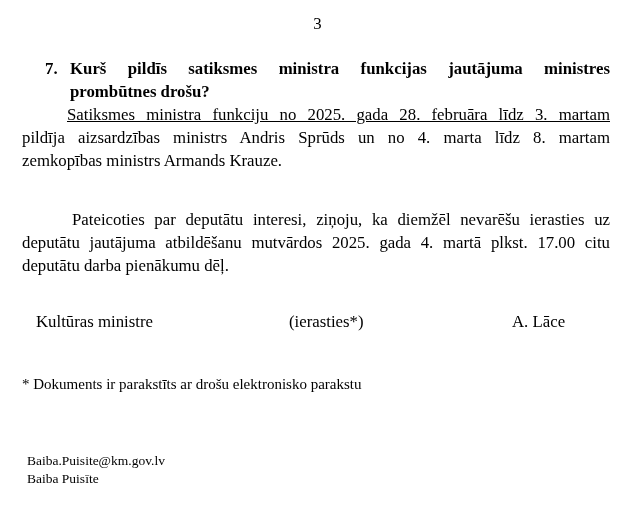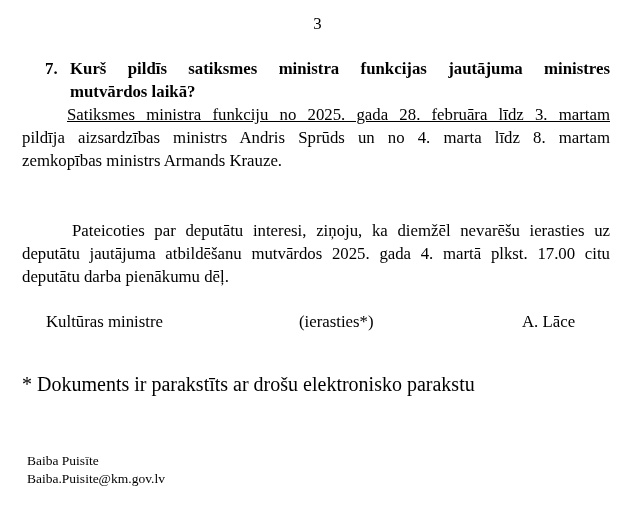--- a/index.html
+++ b/index.html
@@ -33,38 +33,37 @@
   .q-text { flex: 1; text-align: justify; text-align-last: justify; }
   .q-line2 { padding-left: 48px; font-weight: bold; }
   .just { text-align: justify; text-align-last: justify; }
   .indent-a { padding-left: 45px; text-decoration: underline; }
   .indent-b { padding-left: 50px; }
   .notice-block {
     position: absolute;
     top: 208px;
     left: 22px;
     width: 588px;
-    margin-top: 11px;
   }
   .signature-row {
     position: absolute;
     top: 310px;
-    left: 26px;
+    left: 16px;
     width: 588px;
     height: 23px;
   }
   .sig-title { position: absolute; left: 20px; top: 0; white-space: nowrap; }
   .sig-placeholder { position: absolute; left: 273px; top: 0; white-space: nowrap; }
   .sig-name { position: absolute; left: 496px; top: 0; white-space: nowrap; }
   .footnote {
     position: absolute;
     top: 373px;
     left: 22px;
     width: 588px;
-    font-size: 20px;
+    font-size: 15px;
   }
   .contact-block {
     position: absolute;
     top: 452px;
     left: 27px;
     font-size: 13.5px;
     line-height: 18px;
   }
 </style>
 </head>
@@ -72,21 +71,21 @@
 
 <div class="page">
 
   <div class="page-number">3</div>
 
   <div class="main-block">
     <div class="q-line1">
       <span class="q-marker">7.</span>
       <span class="q-text">Kurš pildīs satiksmes ministra funkcijas jautājuma ministres</span>
     </div>
-    <div class="q-line2">mutvārdos laikā?</div>
+    <div class="q-line2">prombūtnes drošu?</div>
 
     <div class="answer">
       <div class="just indent-a">Satiksmes ministra funkciju no 2025. gada 28. februāra līdz 3. martam</div>
       <div class="just">pildīja aizsardzības ministrs Andris Sprūds un no 4. marta līdz 8. martam</div>
       <div>zemkopības ministrs Armands Krauze.</div>
     </div>
   </div>
 
   <div class="notice-block">
     <div class="just indent-b">Pateicoties par deputātu interesi, ziņoju, ka diemžēl nevarēšu ierasties uz</div>
@@ -96,17 +95,17 @@
 
   <div class="signature-row">
     <span class="sig-title">Kultūras ministre</span>
     <span class="sig-placeholder">(ierasties*)</span>
     <span class="sig-name">A. Lāce</span>
   </div>
 
   <div class="footnote">* Dokuments ir parakstīts ar drošu elektronisko parakstu</div>
 
   <div class="contact-block">
+    <div>Baiba.Puisite@km.gov.lv</div>
     <div>Baiba Puisīte</div>
-    <div>Baiba.Puisite@km.gov.lv</div>
   </div>
 
 </div>
 
 </body></html>

